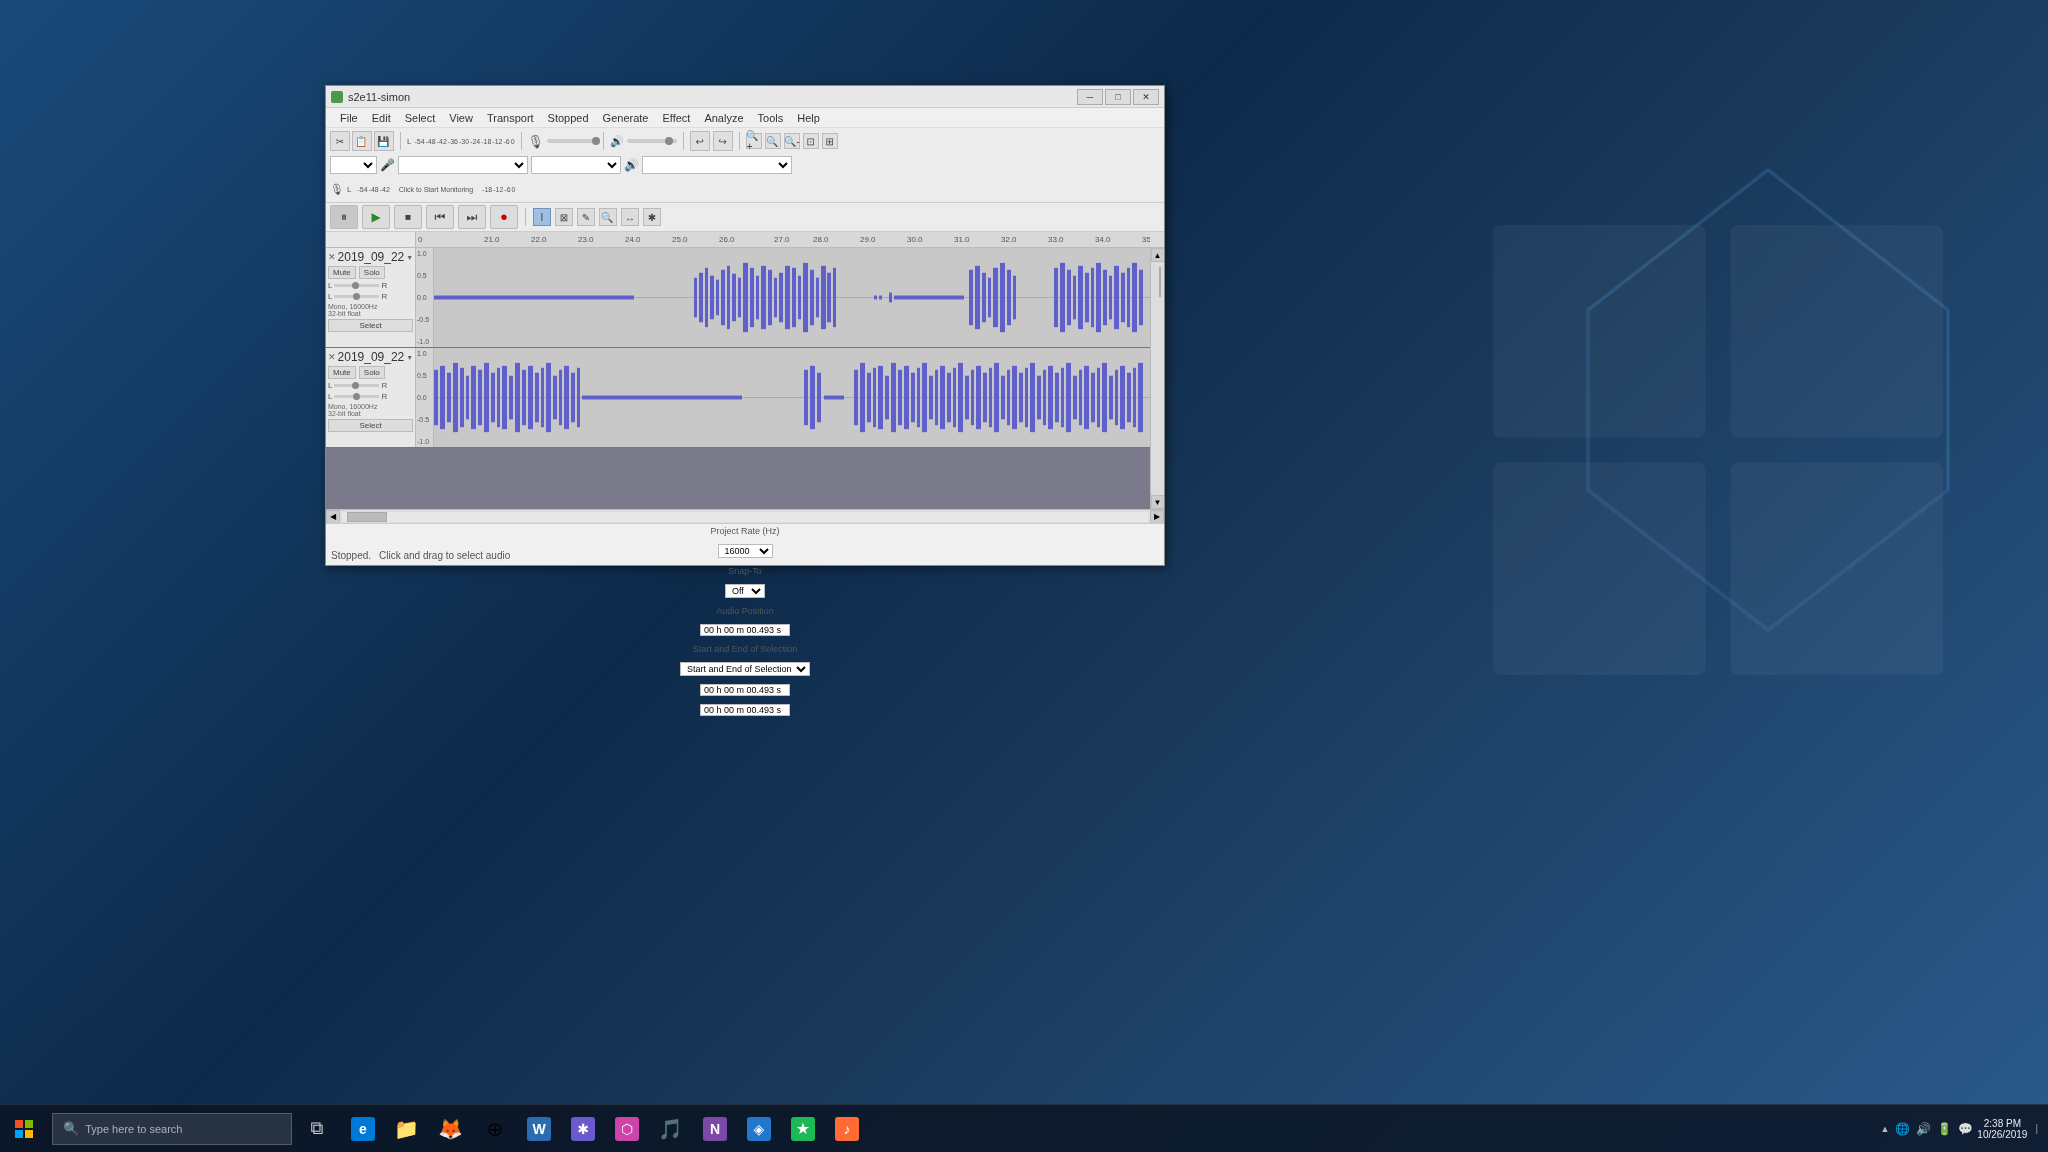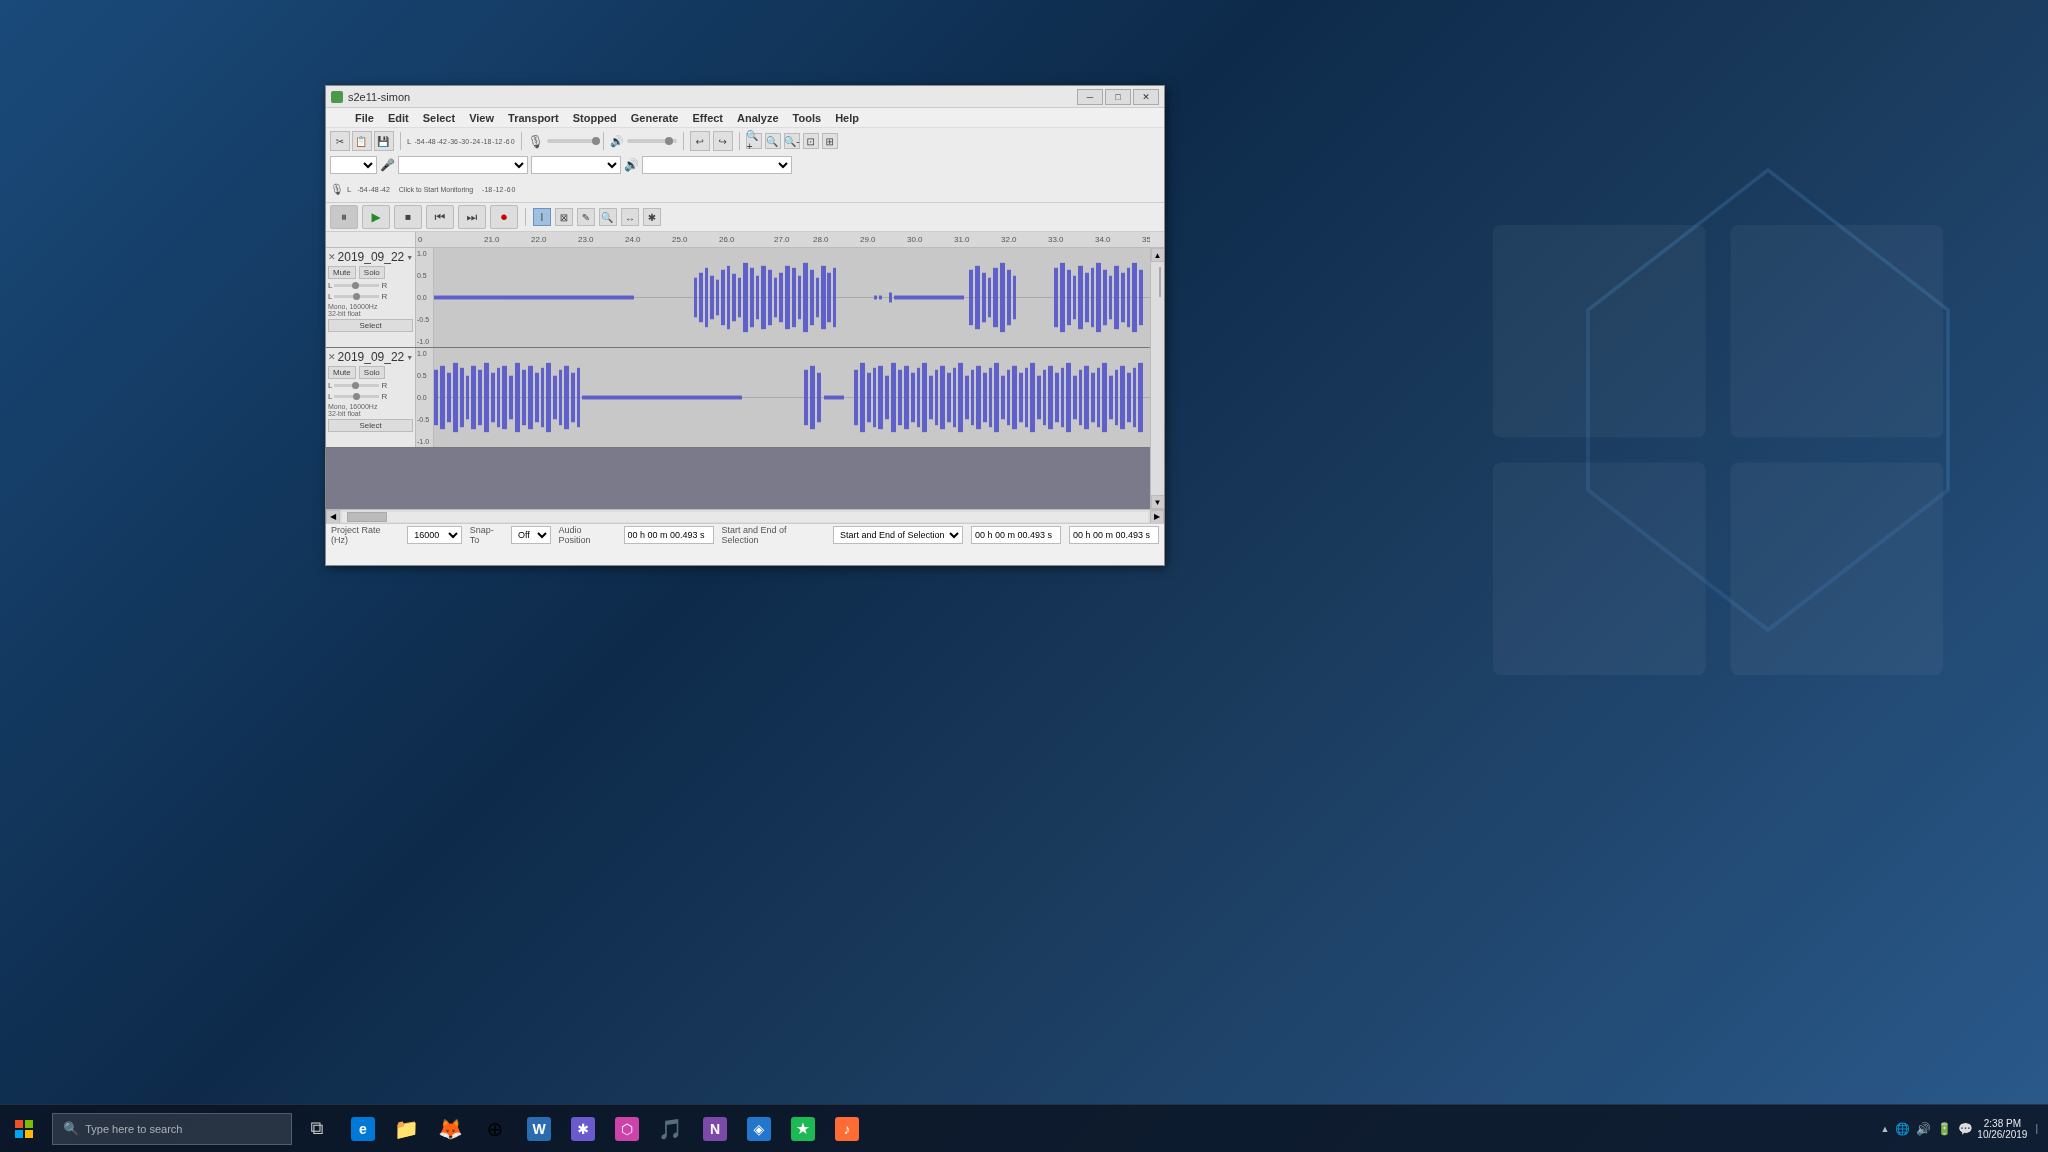--- a/index.html
+++ b/index.html
@@ -86,24 +86,23 @@
       cursor: pointer;
       color: #333;
     }
 
     
     .menu-bar {
       background: #f0f0f0;
       height: 20px;
       display: flex;
       align-items: center;
-      padding: 0 22px;
+      padding: 0 7px;
       border-bottom: 1px solid #ddd;
       flex-shrink: 0;
-      font-weight: bold;
     }
     .menu-item {
       padding: 2px 7px;
       font-size: 11px;
       color: #333;
       cursor: pointer;
     }
 
     
     .toolbar-area {
@@ -327,20 +326,21 @@
       flex-shrink: 0;
       display: flex;
       flex-direction: column;
     }
     .status-row1 {
       display: flex;
       align-items: center;
       padding: 2px 5px;
       gap: 8px;
       height: 22px;
+      flex-direction: column;
     }
     .status-label {
       font-size: 9px;
       color: #555;
     }
     .status-select {
       height: 18px;
       font-size: 9px;
       background: white;
       border: 1px solid #bbb;
@@ -983,20 +983,24 @@
       </select>
       <span class="status-label">Audio Position</span>
       <input type="text" class="status-input" value="00 h 00 m 00.493 s" style="">
       <span class="status-label">Start and End of Selection</span>
       <select class="status-select" style="width:130px">
         <option>Start and End of Selection</option>
       </select>
       <input type="text" class="status-input" value="00 h 00 m 00.493 s" style="">
       <input type="text" class="status-input" value="00 h 00 m 00.493 s" style="">
     </div>
+    <div class="status-row2">
+      <span class="status-text">Stopped.</span>
+      <span class="status-text">Click and drag to select audio</span>
+    </div>
   </div>
 </div>
 
 <div class="taskbar">
 
   <div class="taskbar-start">
     <svg width="18" height="18" viewBox="0 0 18 18">
       <rect x="0" y="0" width="8" height="8" fill="#f25022"></rect>
       <rect x="10" y="0" width="8" height="8" fill="#7fba00"></rect>
       <rect x="0" y="10" width="8" height="8" fill="#00a4ef"></rect>

